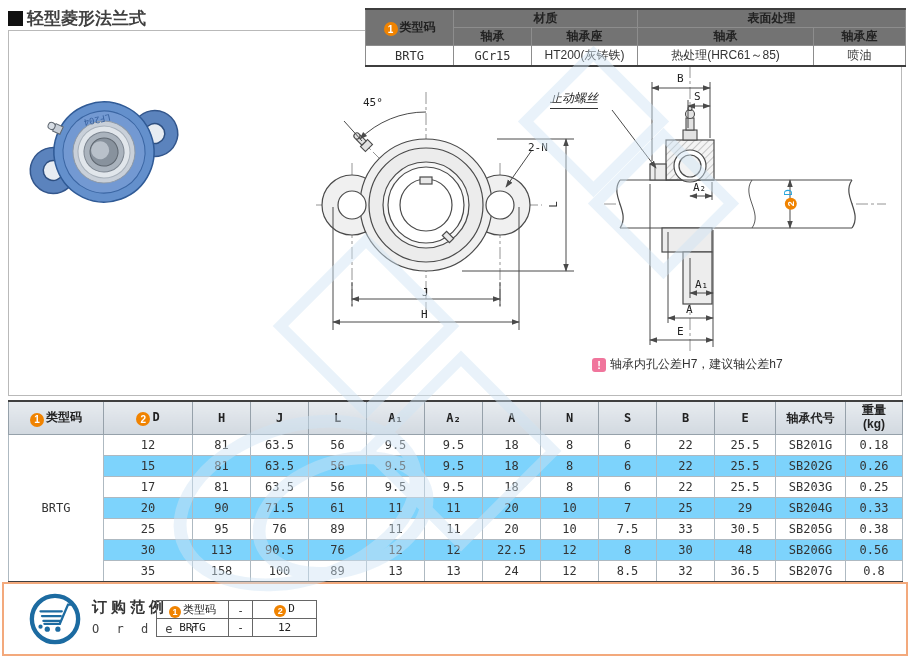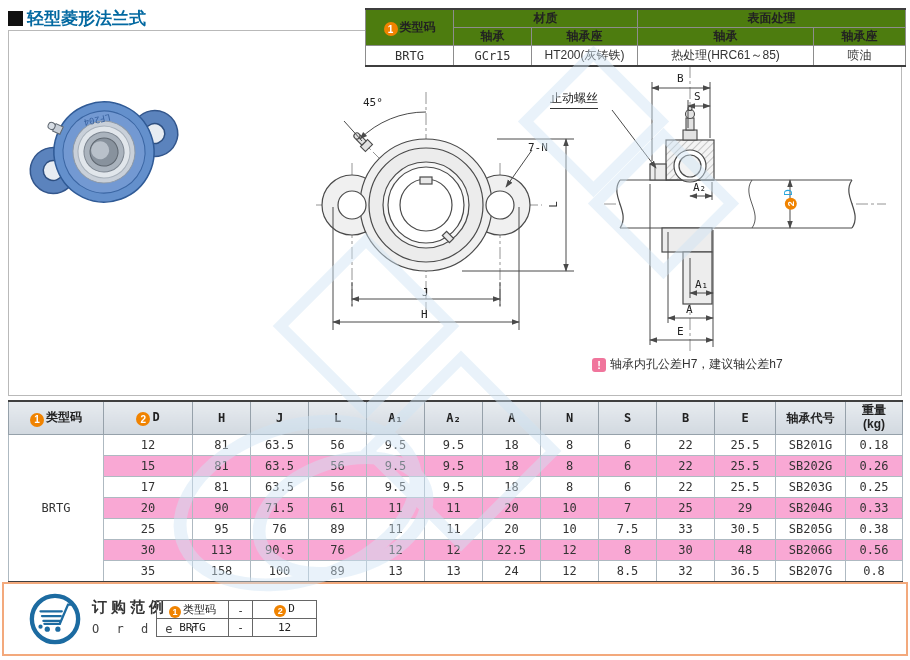--- a/index.html
+++ b/index.html
@@ -1,30 +1,30 @@
 <!DOCTYPE html>
 <html><head>
 <meta charset="utf-8">
 <style>
   html,body{margin:0;padding:0;background:#fff;}
   #page{position:relative;width:910px;height:660px;background:#fff;overflow:hidden;
         font-family:"Liberation Sans","DejaVu Sans",sans-serif;color:#222;}
   .mono{font-family:"DejaVu Sans Mono",monospace;}
   
   .title{position:absolute;left:8px;top:7px;display:flex;align-items:center;gap:4px;
-         font-size:17px;font-weight:bold;color:#0369a1;z-index:3;}
+         font-size:17px;font-weight:bold;color:#404040;z-index:3;}
   .title .sq{width:15px;height:15px;background:#111;display:inline-block;}
   
   .draw-box{position:absolute;left:8px;top:30px;width:892px;height:364px;
             border:1px solid #b9b9b9;background:#fff;z-index:1;}
   
   table{border-collapse:collapse;}
   .spec{position:absolute;left:365px;top:8px;width:540px;z-index:4;background:#fff;
         font-size:12px;table-layout:fixed;border-top:2px solid #3d3d3d;border-bottom:2px solid #3d3d3d;}
-  .spec th{background:#4d7c0f;border:1px solid #8d8d8d;font-weight:bold;height:17px;padding:0;color:#222;}
+  .spec th{background:#737373;border:1px solid #8d8d8d;font-weight:bold;height:17px;padding:0;color:#222;}
   .spec td{background:#fff;border:1px solid #8d8d8d;text-align:center;height:19px;padding:0;color:#333;}
   .cyan{color:#27a5dc;}
   .badge{display:inline-flex;align-items:center;justify-content:center;width:14px;height:14px;
          border-radius:50%;background:#f08300;color:#fff;font-size:10px;font-weight:bold;
          vertical-align:-2px;margin-right:2px;font-family:"Liberation Sans",sans-serif;}
   .badge.small{width:12px;height:12px;font-size:9px;}
   
   .front-svg{position:absolute;left:295px;top:70px;z-index:1;}
   .sect-svg{position:absolute;left:600px;top:60px;z-index:1;}
   .photo-svg{position:absolute;left:14px;top:56px;z-index:1;}
@@ -36,21 +36,21 @@
         font-size:12px;color:#333;z-index:2;}
   .note .bang{width:14px;height:14px;border-radius:3px;background:#f0759c;color:#fff;
               display:inline-flex;align-items:center;justify-content:center;
               font-size:11px;font-weight:bold;}
   
   .main{position:absolute;left:8px;top:400px;width:894px;z-index:1;table-layout:fixed;
         font-size:12px;border-top:2px solid #404040;border-bottom:2px solid #404040;}
   .main th{background:linear-gradient(#e7ebef,#d2d9e0);border:1px solid #96a1aa;height:32px;
            padding:0;font-weight:bold;color:#222;}
   .main td{border:1px solid #aeb9c1;height:20px;padding:0;text-align:center;color:#333;background:#fff;}
-  .main tr.stripe td{background:#f9a8d4;}
+  .main tr.stripe td{background:#7dd3fc;}
   .main td.wcol{background:#fff;}
   .main .wh{line-height:1.15;}
   
   .order-box{position:absolute;left:2px;top:582px;width:902px;height:70px;
              border:2px solid #f3a97c;background:#fff;z-index:1;}
   .cart{position:absolute;left:24px;top:8px;}
   .order-text{position:absolute;left:88px;top:14px;}
   .order-text .cn{font-size:15px;font-weight:bold;letter-spacing:4px;color:#333;}
   .order-text .en{font-size:12px;letter-spacing:5px;color:#444;margin-top:5px;}
   .order-table{position:absolute;left:152px;top:16px;font-size:11px;table-layout:fixed;
@@ -234,26 +234,26 @@
       <line x1="690" y1="293" x2="713" y2="293" marker-start="url(#arr2)" marker-end="url(#arr2)"></line>
       <line x1="668" y1="232" x2="668" y2="323"></line>
       <line x1="668" y1="318" x2="713" y2="318" marker-start="url(#arr2)" marker-end="url(#arr2)"></line>
       <line x1="650" y1="184" x2="650" y2="345"></line>
       <line x1="650" y1="340" x2="713" y2="340" marker-start="url(#arr2)" marker-end="url(#arr2)"></line>
       <line x1="612" y1="110" x2="656" y2="168" marker-end="url(#arr2)"></line>
     </g>
   </svg>
 
   <span class="dlabel mono" style="left:363px;top:96px;">45°</span>
-  <span class="dlabel mono" style="left:528px;top:141px;">7-N</span>
+  <span class="dlabel mono" style="left:528px;top:141px;">2-N</span>
   <span class="dlabel mono rot" style="left:550px;top:198px;">L</span>
   <span class="dlabel mono" style="left:422px;top:286px;">J</span>
   <span class="dlabel mono" style="left:421px;top:308px;">H</span>
 
-  <span class="dlabel cjk" style="left:550px;top:90px;">止动螺丝</span>
+  <span class="dlabel cjk" style="left:550px;top:90px;font-style:italic;">止动螺丝</span>
   <span class="dlabel mono" style="left:677px;top:72px;">B</span>
   <span class="dlabel mono" style="left:694px;top:90px;">S</span>
   <span class="dlabel mono" style="left:693px;top:181px;">A₂</span>
   <span class="dlabel rot" style="left:779px;top:192px;">
     <span class="badge small">2</span><span class="cyan mono">D</span>
   </span>
   <span class="dlabel mono" style="left:695px;top:278px;">A₁</span>
   <span class="dlabel mono" style="left:686px;top:303px;">A</span>
   <span class="dlabel mono" style="left:677px;top:325px;">E</span>
 

